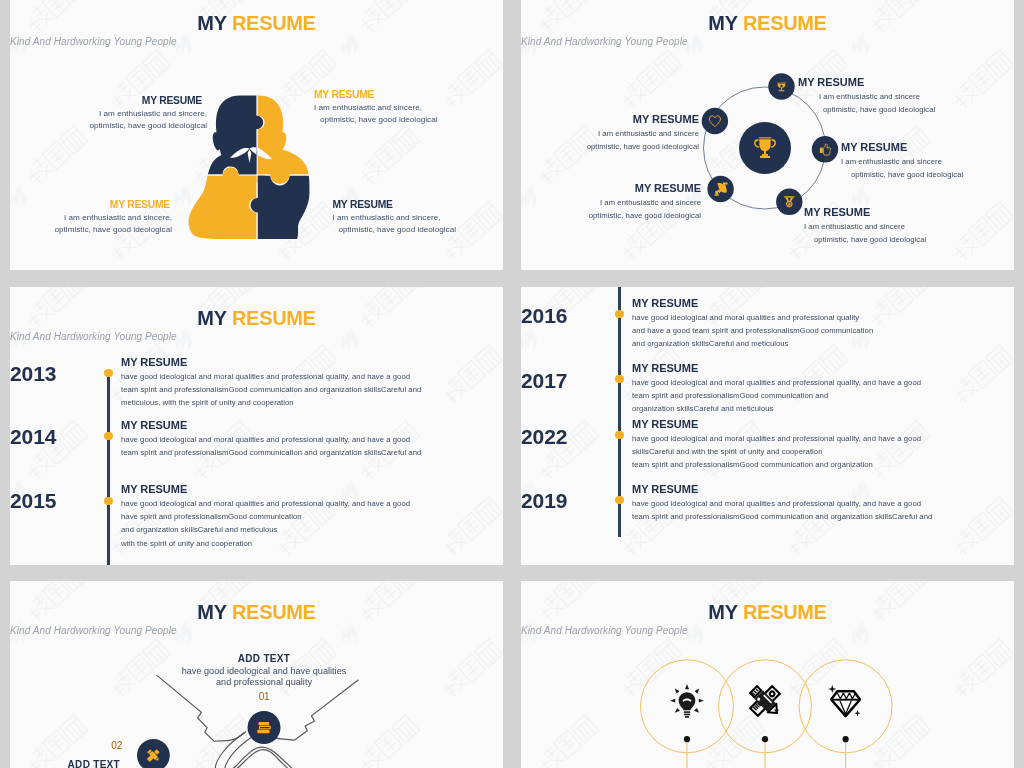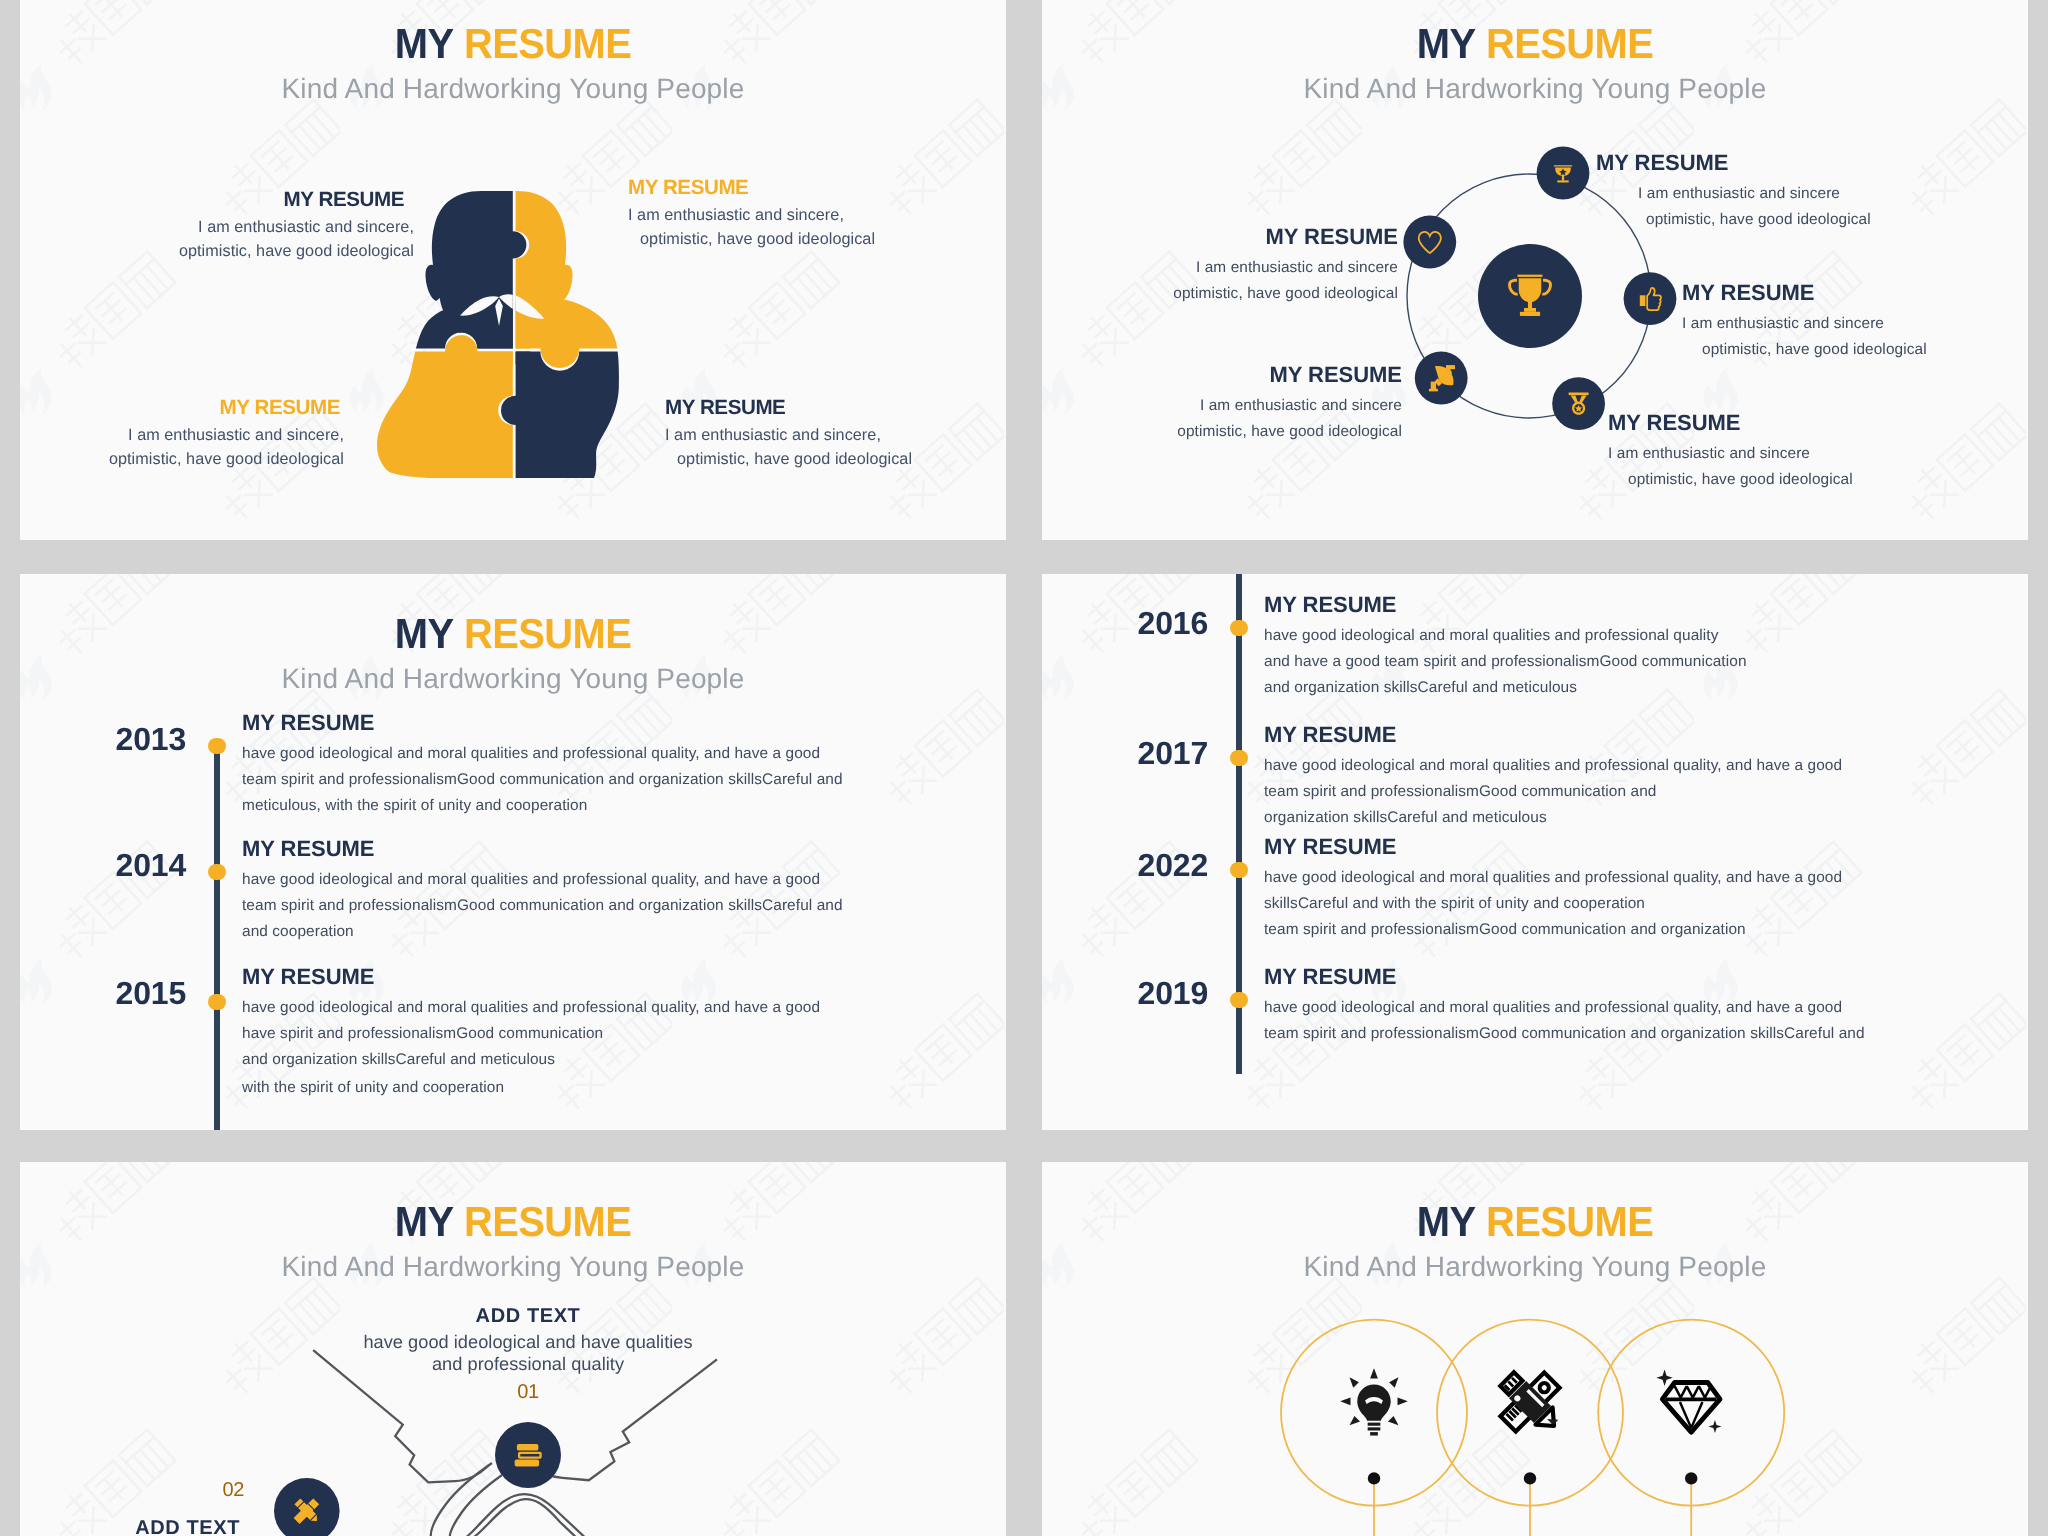--- a/index.html
+++ b/index.html
@@ -11,33 +11,33 @@
   .s3{left:10px;top:271px;} .s4{left:521px;top:271px;}
   .s5{left:10px;top:565px;} .s6{left:521px;top:565px;}
 
   .wm{position:absolute;left:0;top:0;width:493px;height:278px;pointer-events:none;}
 
   .title{position:absolute;left:0;width:493px;text-align:center;
          font-size:21px;font-weight:bold;letter-spacing:-0.3px;line-height:1;}
   .title span{display:inline-block;}
   .title{transform:scaleX(0.95);transform-origin:center;}
   .title .b{color:#22314e;} .title .y{color:#f6b026;}
-  .subtitle{position:absolute;left:0;width:493px;text-align:center;
-            font-size:14px;color:#9ba1a8;letter-spacing:.08px;}
+  .subtitle{position:absolute;left:0;width:493px;text-align:left;
+            font-size:10px;color:#9ba1a8;letter-spacing:.08px;font-style:italic;}
 
   .h{font-size:11px;font-weight:bold;color:#22314e;letter-spacing:-0.02px;line-height:1.35;}
   .h1{font-size:10.3px;font-weight:bold;color:#22314e;letter-spacing:-0.22px;line-height:1.35;}
   .h1.y{color:#f6b026;}
   .p{font-size:7.7px;color:#3f4b5e;line-height:1.72;letter-spacing:0.05px;}
   .rt{text-align:right;} .lt{text-align:left;} .ct{text-align:center;}
   .tb{position:absolute;}
   svg{display:block;}
   .tl-line{position:absolute;width:2.7px;background:#2e4157;}
   .tl-dot{position:absolute;width:8.4px;height:8.4px;border-radius:50%;background:#f6b026;}
-  .yr{position:absolute;text-align:right;font-size:16px;font-weight:bold;color:#22314e;letter-spacing:-0.1px;}
+  .yr{position:absolute;font-size:21px;font-weight:bold;color:#22314e;letter-spacing:-0.1px;}
   .h2{font-size:10px;font-weight:bold;color:#22314e;letter-spacing:.3px;line-height:1.4;}
   .p1{font-size:8.1px;color:#43506a;line-height:1.55;letter-spacing:0.03px;}
   .p5{font-size:9.1px;color:#3f4b5e;line-height:1.2;letter-spacing:0.02px;}
   .num{position:absolute;font-size:10px;font-weight:normal;color:#a16207;letter-spacing:-0.2px;}
 
 </style>
 </head>
 <body>
 
 <svg width="0" height="0" style="position:absolute" aria-hidden="true">
@@ -392,21 +392,20 @@
     <div class="p">have good ideological and moral qualities and professional quality, and have a good</div>
     <div class="p">team spirit and professionalismGood communication and organization skillsCareful and</div>
     <div class="p">meticulous, with the spirit of unity and cooperation</div>
   </div>
 
   <div class="yr" style="left:0;top:137.5px;width:83px">2014</div>
   <div class="tb lt" style="left:111px;top:131px;width:370px">
     <div class="h">MY RESUME</div>
     <div class="p">have good ideological and moral qualities and professional quality, and have a good</div>
     <div class="p">team spirit and professionalismGood communication and organization skillsCareful and</div>
-    <div class="p">and cooperation</div>
   </div>
 
   <div class="yr" style="left:0;top:201.5px;width:83px">2015</div>
   <div class="tb lt" style="left:111px;top:195px;width:370px">
     <div class="h">MY RESUME</div>
     <div class="p">have good ideological and moral qualities and professional quality, and have a good</div>
     <div class="p">have spirit and professionalismGood communication</div>
     <div class="p">and organization skillsCareful and meticulous</div>
     <div class="p">with the spirit of unity and cooperation</div>
   </div>

